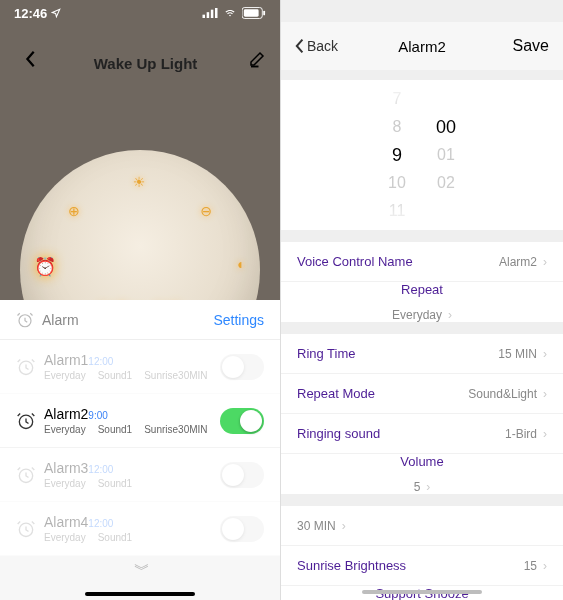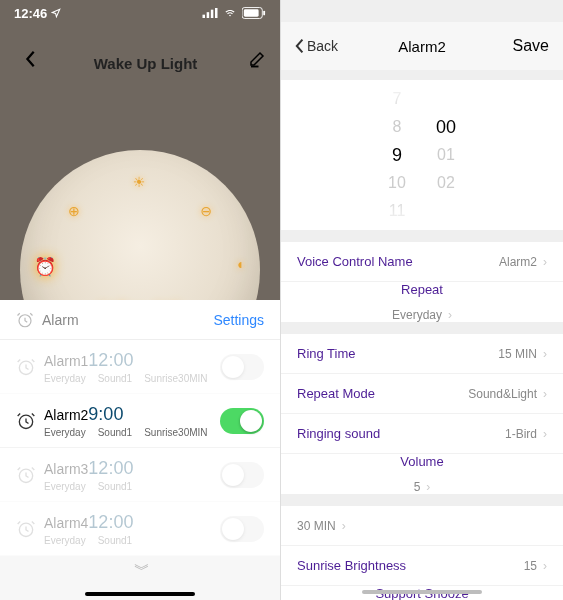--- a/index.html
+++ b/index.html
@@ -31,21 +31,21 @@
   .section-header .lbl { display:flex; align-items:center; gap:8px; color:#888; font-size:14px;}
   .section-header .settings { color:#2f88ff; font-size:14px;}
   .alarm-icon svg { display:block; }
 
   .alarm-list { background:#fff; }
   .alarm-row { display:flex; align-items:center; padding:8px 16px; gap:8px; border-bottom:1px solid #f3f3f3; height:54px;}
   .alarm-row.dim { opacity:0.3; }
   .alarm-info { flex:1; display:flex; flex-direction:column; }
   .ar-top { display:flex; align-items:baseline;}
   .ar-name { font-size:14px; color:#000; font-weight:500;}
-  .ar-time { font-size:18px; color:#0c4a6e; font-weight:500;}
+  .ar-time { font-size:10px; color:#3b82f6; font-weight:500;}
   .ar-sub { display:flex; gap:12px; font-size:10px; color:#666; margin-top:2px;}
   .toggle { width:44px; height:26px; border-radius:13px; background:#e5e5e5; position:relative; flex-shrink:0;}
   .toggle.on { background:#4cd964;}
   .toggle .knob { width:22px; height:22px; border-radius:50%; background:#fff; position:absolute; top:2px; left:2px; box-shadow:0 1px 3px rgba(0,0,0,0.3);}
   .toggle.on .knob { left:auto; right:2px;}
   .collapse-arrows { text-align:center; padding:4px 0 0; color:#bbb; font-size:16px; letter-spacing:-4px;}
   .home-ind { position:absolute; bottom:4px; left:50%; transform:translateX(-50%); width:110px; height:4px; border-radius:4px; background:#000;}
 
   
   .r-nav { height:48px; display:flex; align-items:center; justify-content:space-between; padding:0 14px; background:#f7f7f7; position:relative; margin-top:22px; }

